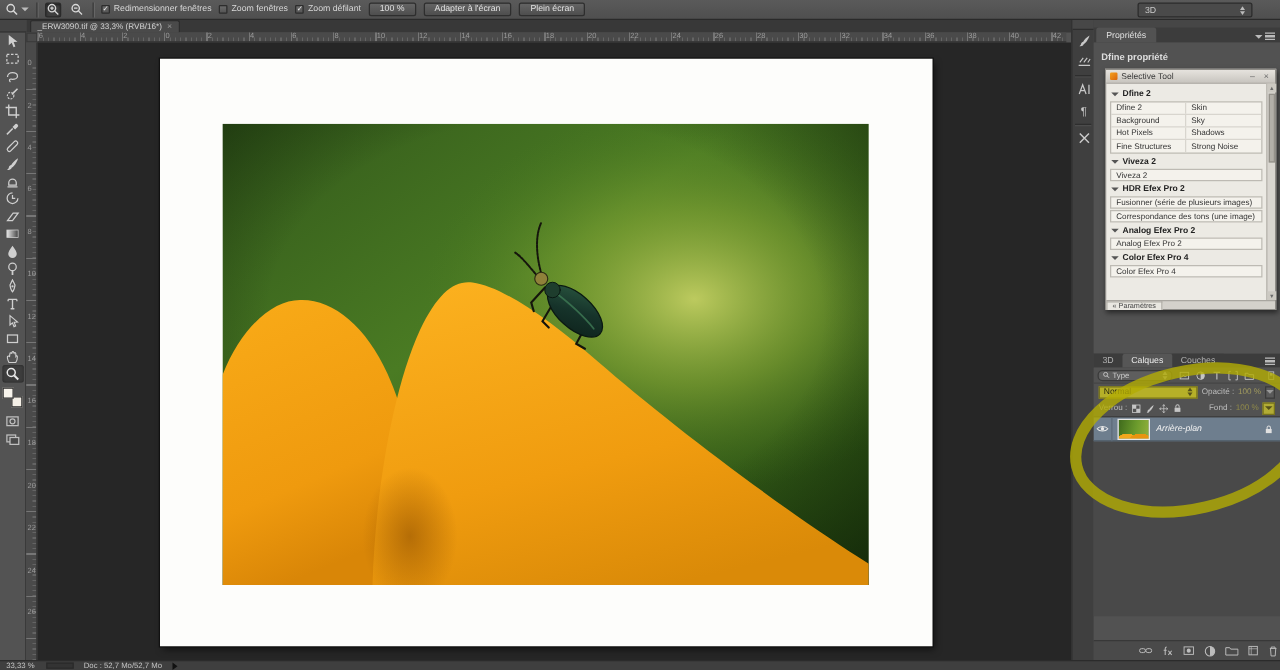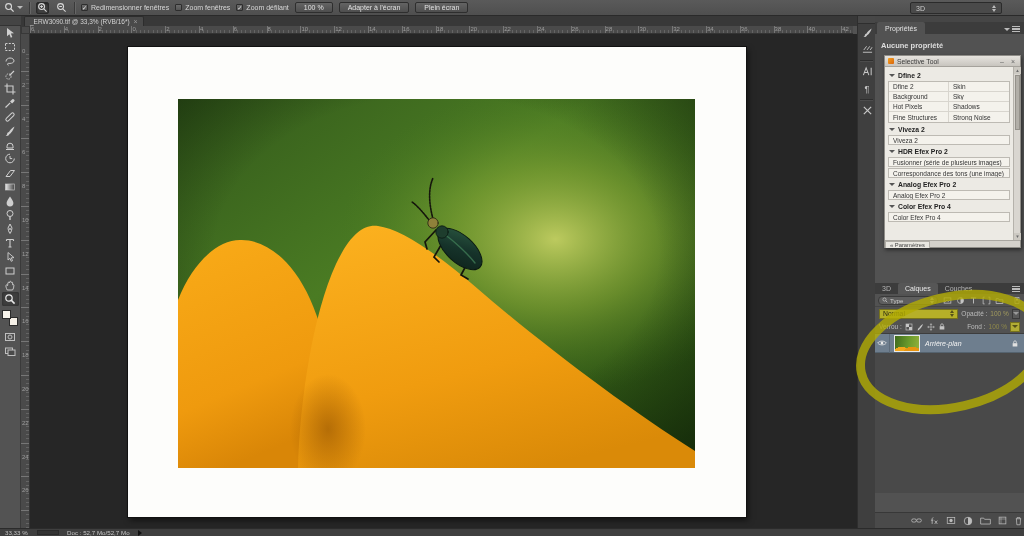--- a/index.html
+++ b/index.html
@@ -483,21 +483,21 @@
   <div id="right-dock">
 
     <div id="props-header">
       <div id="props-tab">Propriétés</div>
       <div class="panel-menu">
         <span class="caret-down"></span>
         <span class="ham"></span>
       </div>
     </div>
     <div id="props-body">
-      <div id="props-empty">Aucune propriété</div>
+      <div id="props-empty">Dfine propriété</div>
     </div>
 
     <div id="selective-window">
       <div id="st-titlebar">
         <span id="st-icon"></span>
         <span id="st-title">Selective Tool</span>
         <span id="st-min">–</span>
         <span id="st-close">×</span>
       </div>
       <div id="st-body">

